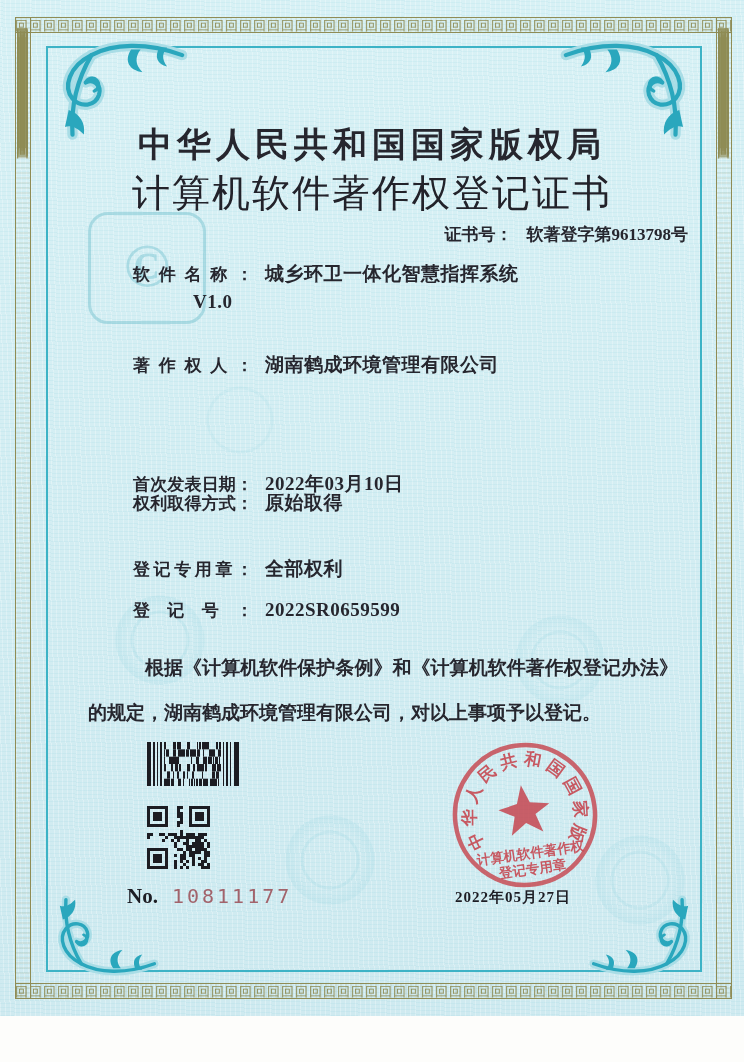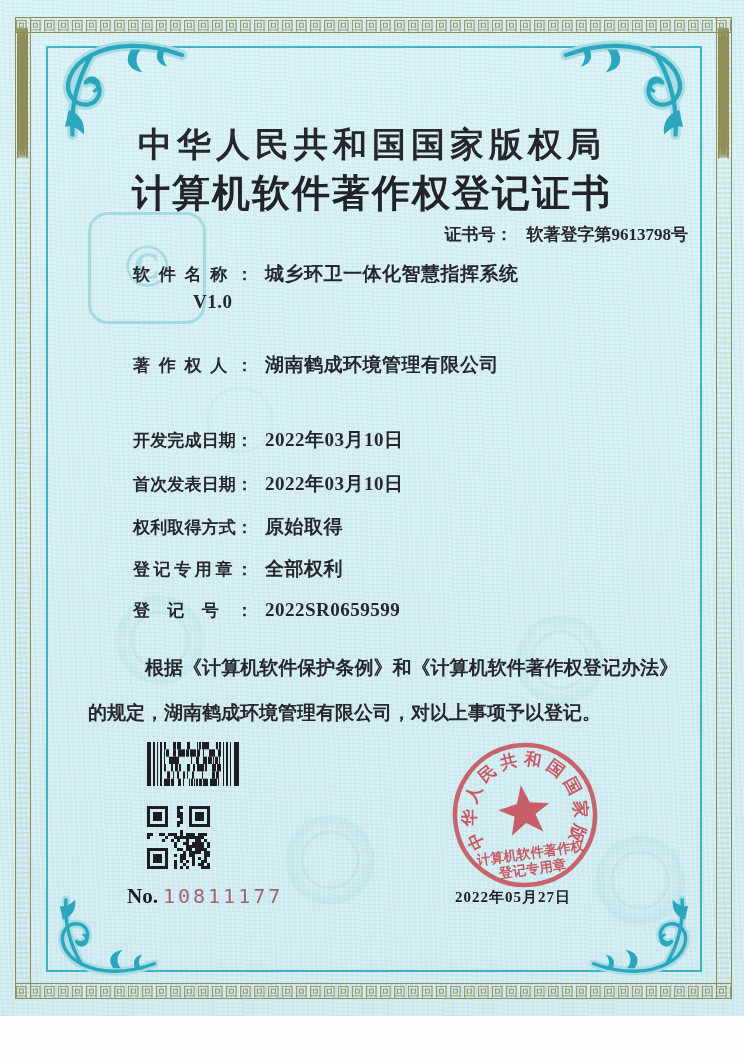--- a/index.html
+++ b/index.html
@@ -41,21 +41,21 @@
   .fl-tl{left:40px;top:40px;}
   .fl-tr{right:36px;top:40px;transform:scaleX(-1);}
   .fl-bl{left:40px;bottom:40px;width:122px;height:84px;transform:scaleY(-1);}
   .fl-br{right:36px;bottom:40px;width:122px;height:84px;transform:scale(-1,-1);}
 
   .content{position:absolute;inset:0;z-index:5;}
 
   .authority{position:absolute;top:122px;left:0;right:0;text-align:center;
     font-size:34px;font-weight:bold;letter-spacing:5px;color:#26262e;}
   .cert-title{position:absolute;top:168px;left:0;right:0;text-align:center;
-    font-size:38px;font-weight:bold;letter-spacing:2px;color:#22222a;}
+    font-size:38px;font-weight:normal;letter-spacing:2px;color:#22222a;}
   .certno{position:absolute;top:223px;right:56px;font-size:17px;font-weight:bold;color:#26262e;}
   .certno .gap{display:inline-block;width:14px;}
 
   .row{position:absolute;left:92px;font-size:19px;font-weight:bold;color:#26262e;white-space:nowrap;padding-left:41px;}
   .f-label{display:inline-block;width:120px;font-size:17px;text-align:justify;text-align-last:justify;vertical-align:baseline;}
   .f-value{display:inline-block;margin-left:12px;letter-spacing:.5px;}
   .v2{display:block;margin-left:60px;margin-top:4px;letter-spacing:.5px;font-size:19px;font-weight:bold;}
 
   .statement{position:absolute;left:88px;top:645px;width:590px;font-size:19px;font-weight:600;
     line-height:45px;text-indent:3em;text-align:justify;color:#26262e;}
@@ -63,21 +63,21 @@
   .wm-badge{position:absolute;left:88px;top:212px;width:118px;height:112px;z-index:2;
     border:3px solid rgba(110,190,205,.45);border-radius:20px;text-align:center;}
   .wm-badge .c{font-size:62px;line-height:100px;color:rgba(110,190,205,.42);font-weight:bold;}
 
   .barcode{position:absolute;left:147px;top:742px;width:92px;height:44px;}
   .qr{position:absolute;left:147px;top:806px;width:63px;height:63px;}
 
   .serial{position:absolute;left:127px;top:884px;font-size:21px;white-space:nowrap;}
   .serial .no-lbl{font-weight:bold;color:#1d1d24;}
   .serial .no-val{font-family:"DejaVu Sans Mono","Liberation Mono",monospace;
-    font-size:20px;color:#a2636b;letter-spacing:3px;margin-left:5px;}
+    font-size:20px;color:#a2636b;letter-spacing:3px;margin-left:14px;}
 
   .seal{position:absolute;left:450px;top:740px;width:150px;height:150px;
     transform:rotate(-8deg);opacity:.92;z-index:6;}
 
   .issue-date{position:absolute;left:455px;top:888px;font-size:15px;font-weight:bold;
     letter-spacing:1px;color:#1d1d24;}
 </style>
 </head>
 <body>
 
@@ -133,27 +133,24 @@
       <span>证书号：</span><span class="gap"></span><span>软著登字第9613798号</span>
     </div>
 
     <div class="row" style="top:261px">
       <span class="f-label">软件名称：</span><span class="f-value">城乡环卫一体化智慧指挥系统</span>
       <span class="v2">V1.0</span>
     </div>
     <div class="row" style="top:352px">
       <span class="f-label">著作权人：</span><span class="f-value">湖南鹤成环境管理有限公司</span>
     </div>
-    <div class="row" style="top:427px">
-      <span class="f-label">开发完成日期：</span><span class="f-value">2022年03月10日</span>
-    </div>
     <div class="row" style="top:471px">
       <span class="f-label">首次发表日期：</span><span class="f-value">2022年03月10日</span>
     </div>
-    <div class="row" style="top:514px">
+    <div class="row" style="top:490px">
       <span class="f-label">权利取得方式：</span><span class="f-value">原始取得</span>
     </div>
     <div class="row" style="top:556px">
       <span class="f-label">登记专用章：</span><span class="f-value">全部权利</span>
     </div>
     <div class="row" style="top:599px">
       <span class="f-label">登记号：</span><span class="f-value">2022SR0659599</span>
     </div>
 
     <div class="statement">根据《计算机软件保护条例》和《计算机软件著作权登记办法》的规定，湖南鹤成环境管理有限公司，对以上事项予以登记。</div>

